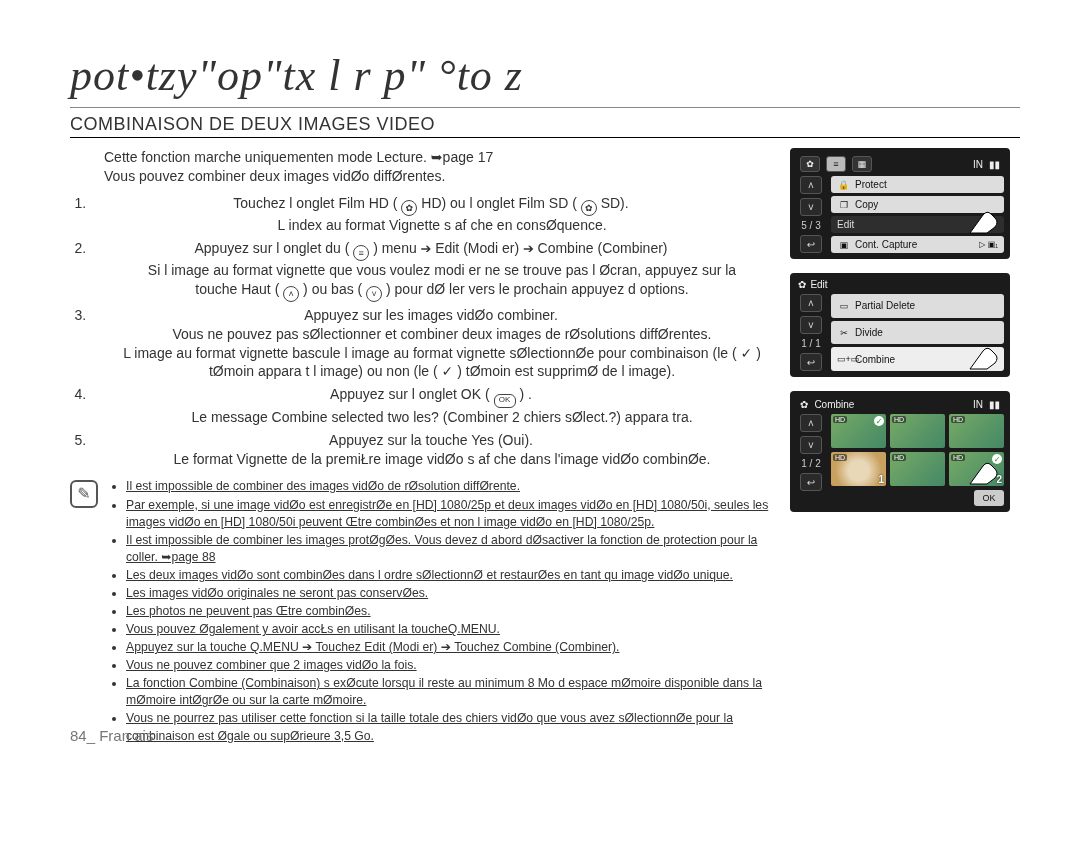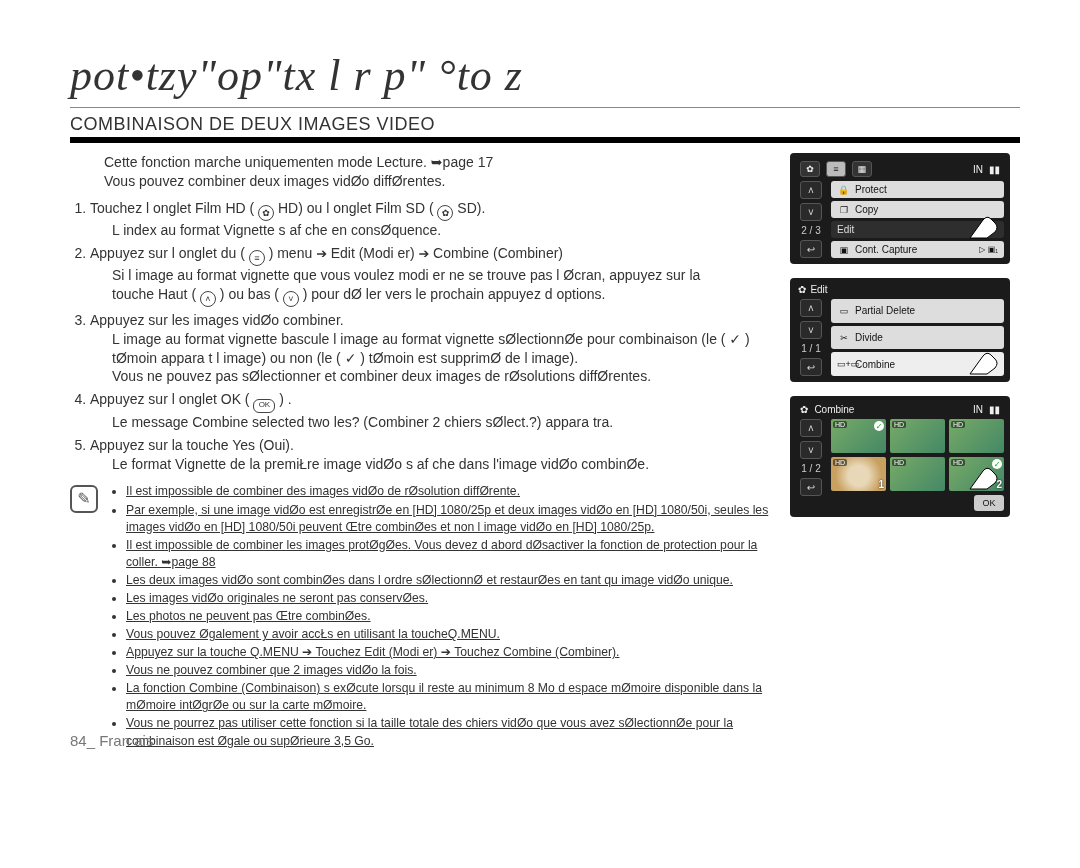--- a/index.html
+++ b/index.html
@@ -20,21 +20,21 @@
     font-family: "Times New Roman", serif;
     font-style: italic;
     letter-spacing: 1px;
     border-bottom: 1px solid #888;
     padding-bottom: 6px;
     margin-bottom: 6px;
   }
   .section-title {
     font-size: 18px;
     letter-spacing: 0.5px;
-    border-bottom: 6px solid #000000;
+    border-bottom: 1px solid #000000;
     padding-bottom: 2px;
     margin-bottom: 6px;
   }
   .body-area {
     display: flex;
     gap: 18px;
   }
   .text-col { flex: 1 1 auto; }
   .screens-col {
     flex: 0 0 230px;
@@ -45,20 +45,21 @@
   }
   .intro {
     font-size: 14px;
     margin: 4px 0 8px 34px;
     line-height: 1.35;
   }
   ol.steps {
     list-style: decimal;
     margin-left: 20px;
     font-size: 14px;
+    text-align: center;
   }
   ol.steps > li { margin-bottom: 4px; line-height: 1.35; }
   ol.steps .sub { margin-left: 22px; }
   .inline-icon {
     display: inline-flex;
     align-items: center;
     justify-content: center;
     vertical-align: -3px;
   }
   .icon-circle {
@@ -232,22 +233,22 @@
             <span>touche Haut (</span>
             <span class="inline-icon icon-circle">˄</span>
             <span>) ou bas (</span>
             <span class="inline-icon icon-circle">˅</span>
             <span>) pour dØ ler vers le prochain appuyez d options.</span>
           </div>
         </li>
 
         <li>
           <span>Appuyez sur les images vidØo   combiner.</span>
+          <div class="sub">Vous ne pouvez pas sØlectionner et combiner deux images de rØsolutions diffØrentes.</div>
           <div class="sub">L image au format vignette bascule l image au format vignette sØlectionnØe pour combinaison (le ( ✓ ) tØmoin appara t   l image) ou non (le ( ✓ ) tØmoin est supprimØ de l image).</div>
-          <div class="sub">Vous ne pouvez pas sØlectionner et combiner deux images de rØsolutions diffØrentes.</div>
         </li>
 
         <li>
           <span>Appuyez sur l onglet OK (</span>
           <span class="inline-icon icon-box">OK</span>
           <span>) .</span>
           <div class="sub">Le message  Combine selected two  les?  (Combiner 2         chiers sØlect.?) appara tra.</div>
         </li>
 
         <li>
@@ -285,21 +286,21 @@
           </div>
           <div class="right">
             <span>IN</span>
             <span>▮▮</span>
           </div>
         </div>
         <div class="content">
           <div class="leftcol">
             <div class="side-btn">˄</div>
             <div class="side-btn">˅</div>
-            <div class="counter">2 / 3</div>
+            <div class="counter">5 / 3</div>
             <div class="side-btn">↩</div>
           </div>
           <div style="flex:1; display:flex; flex-direction:column; gap:3px;">
             <div class="menu-item">
                 <span class="mi-icon">🔒</span>
                 <span>Protect</span>
               </div>
             <div class="menu-item">
                 <span class="mi-icon">❐</span>
                 <span>Copy</span>

